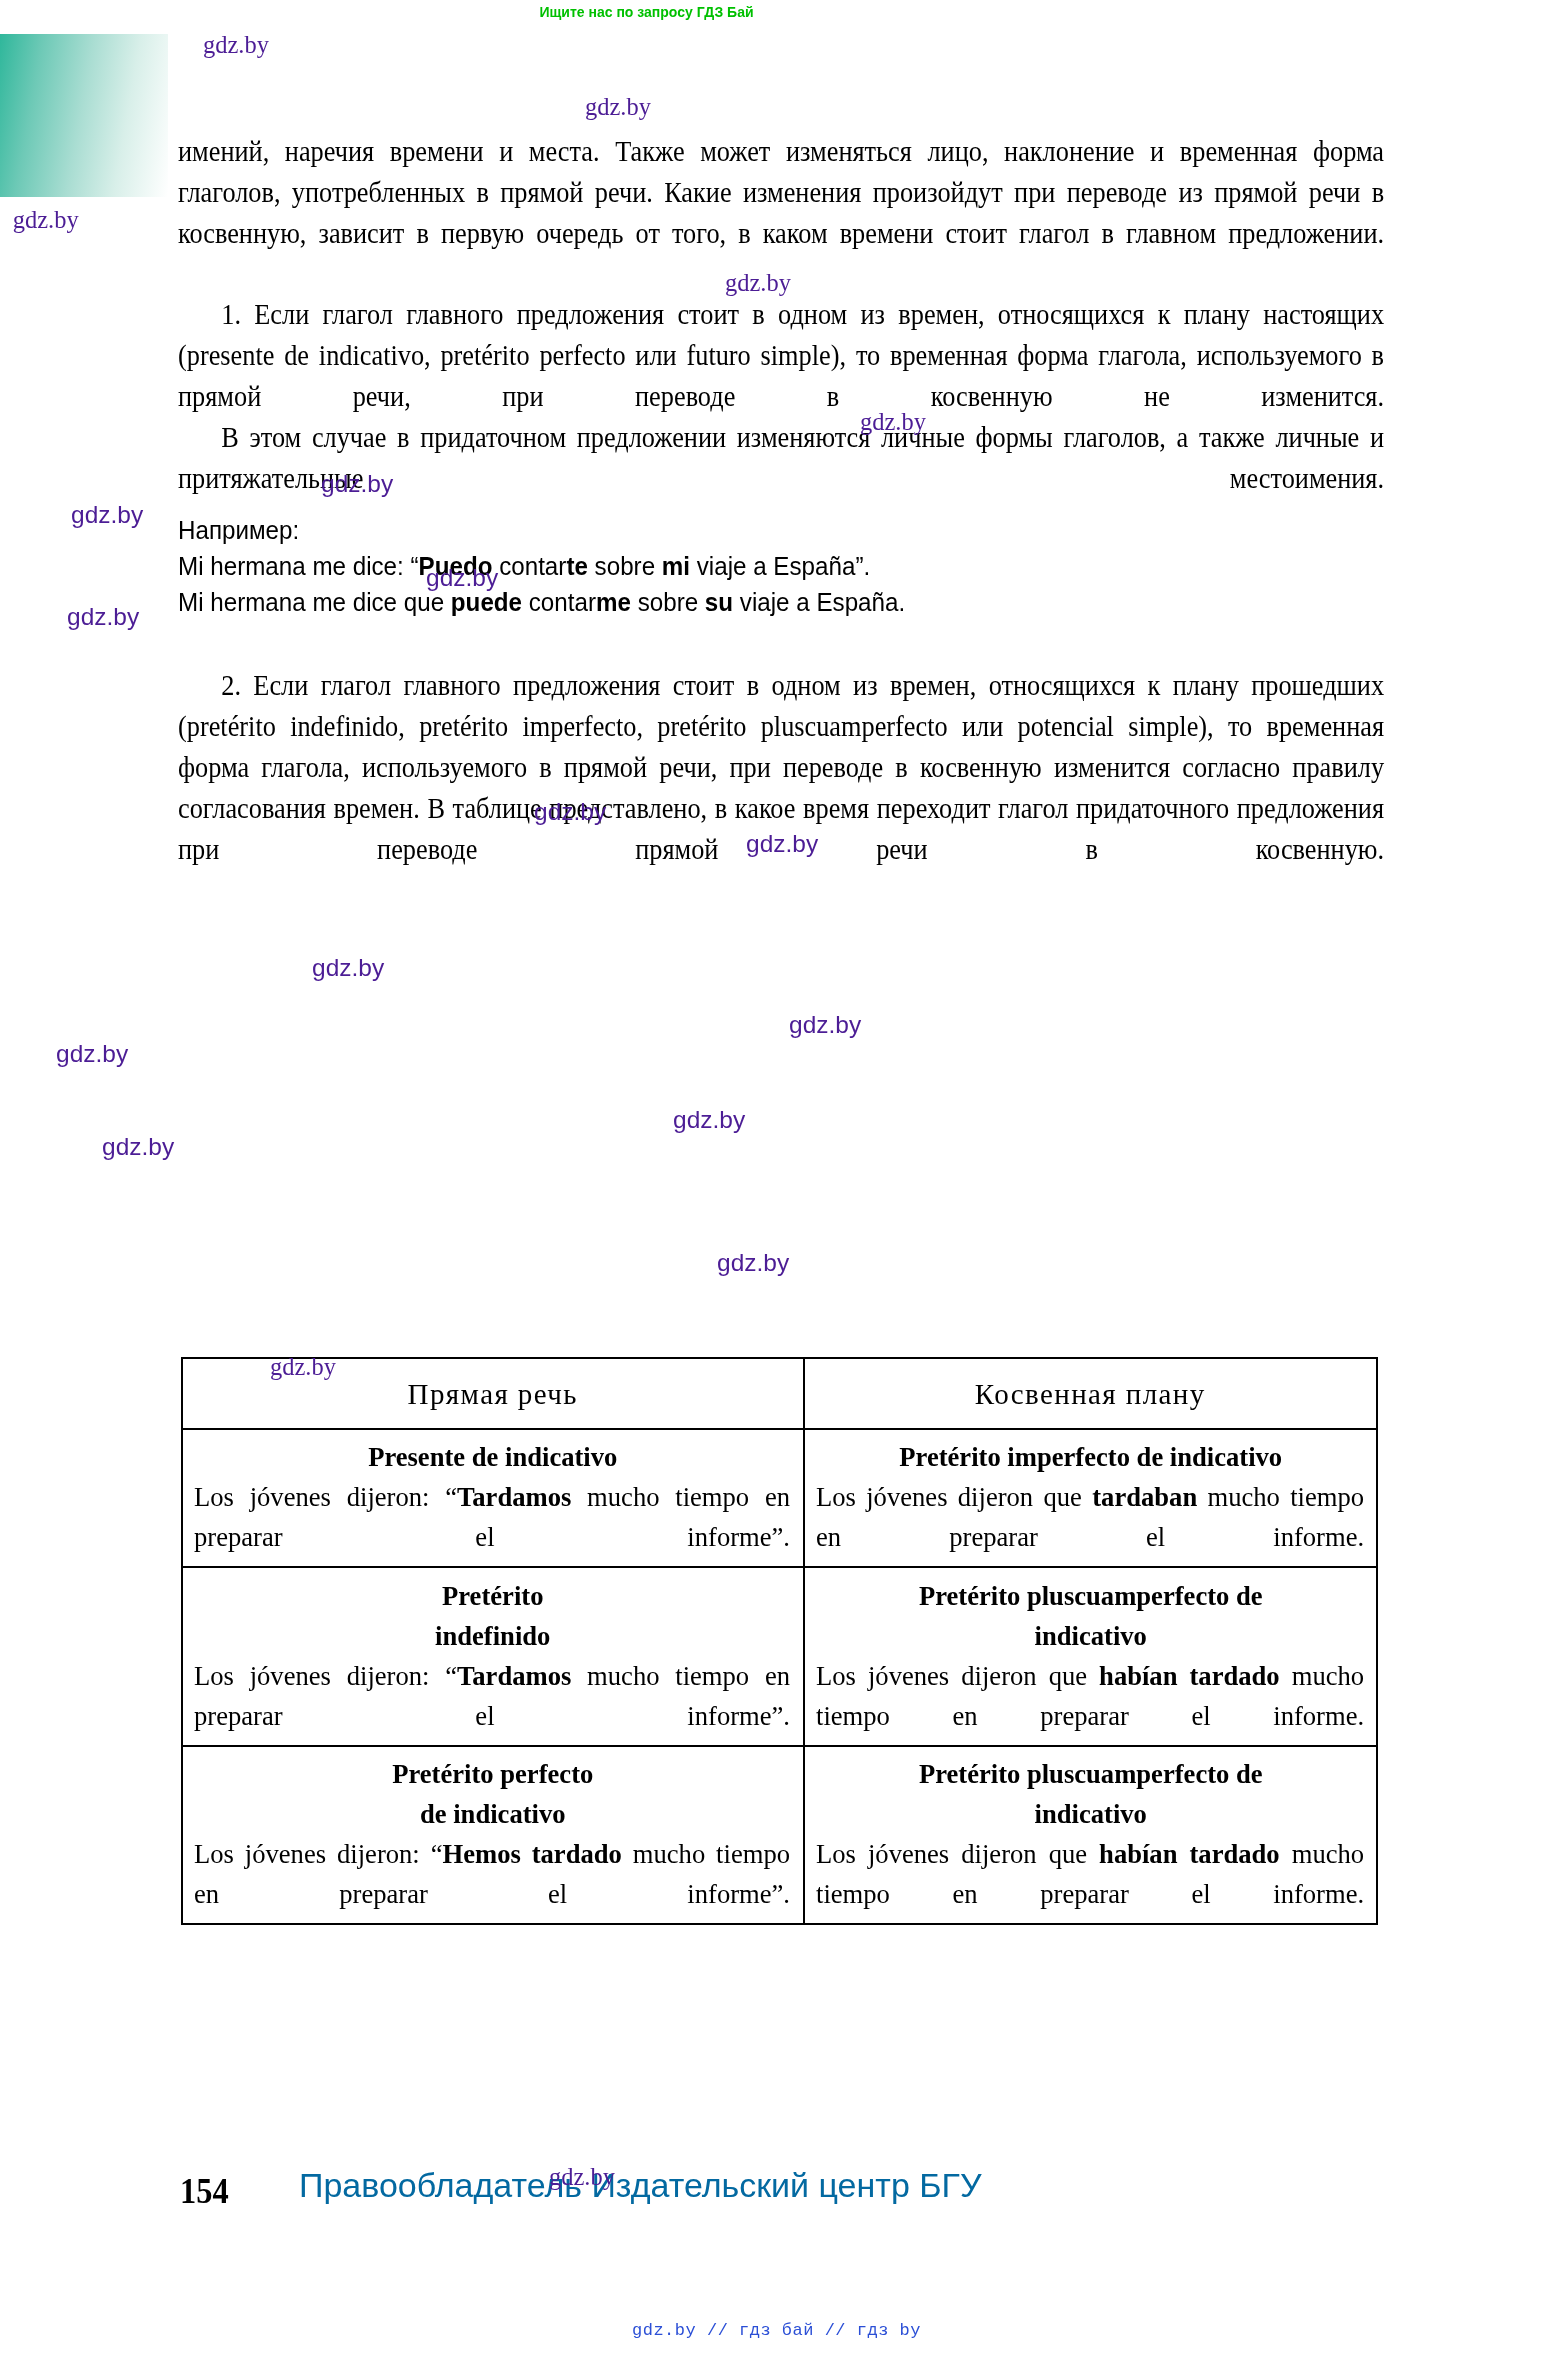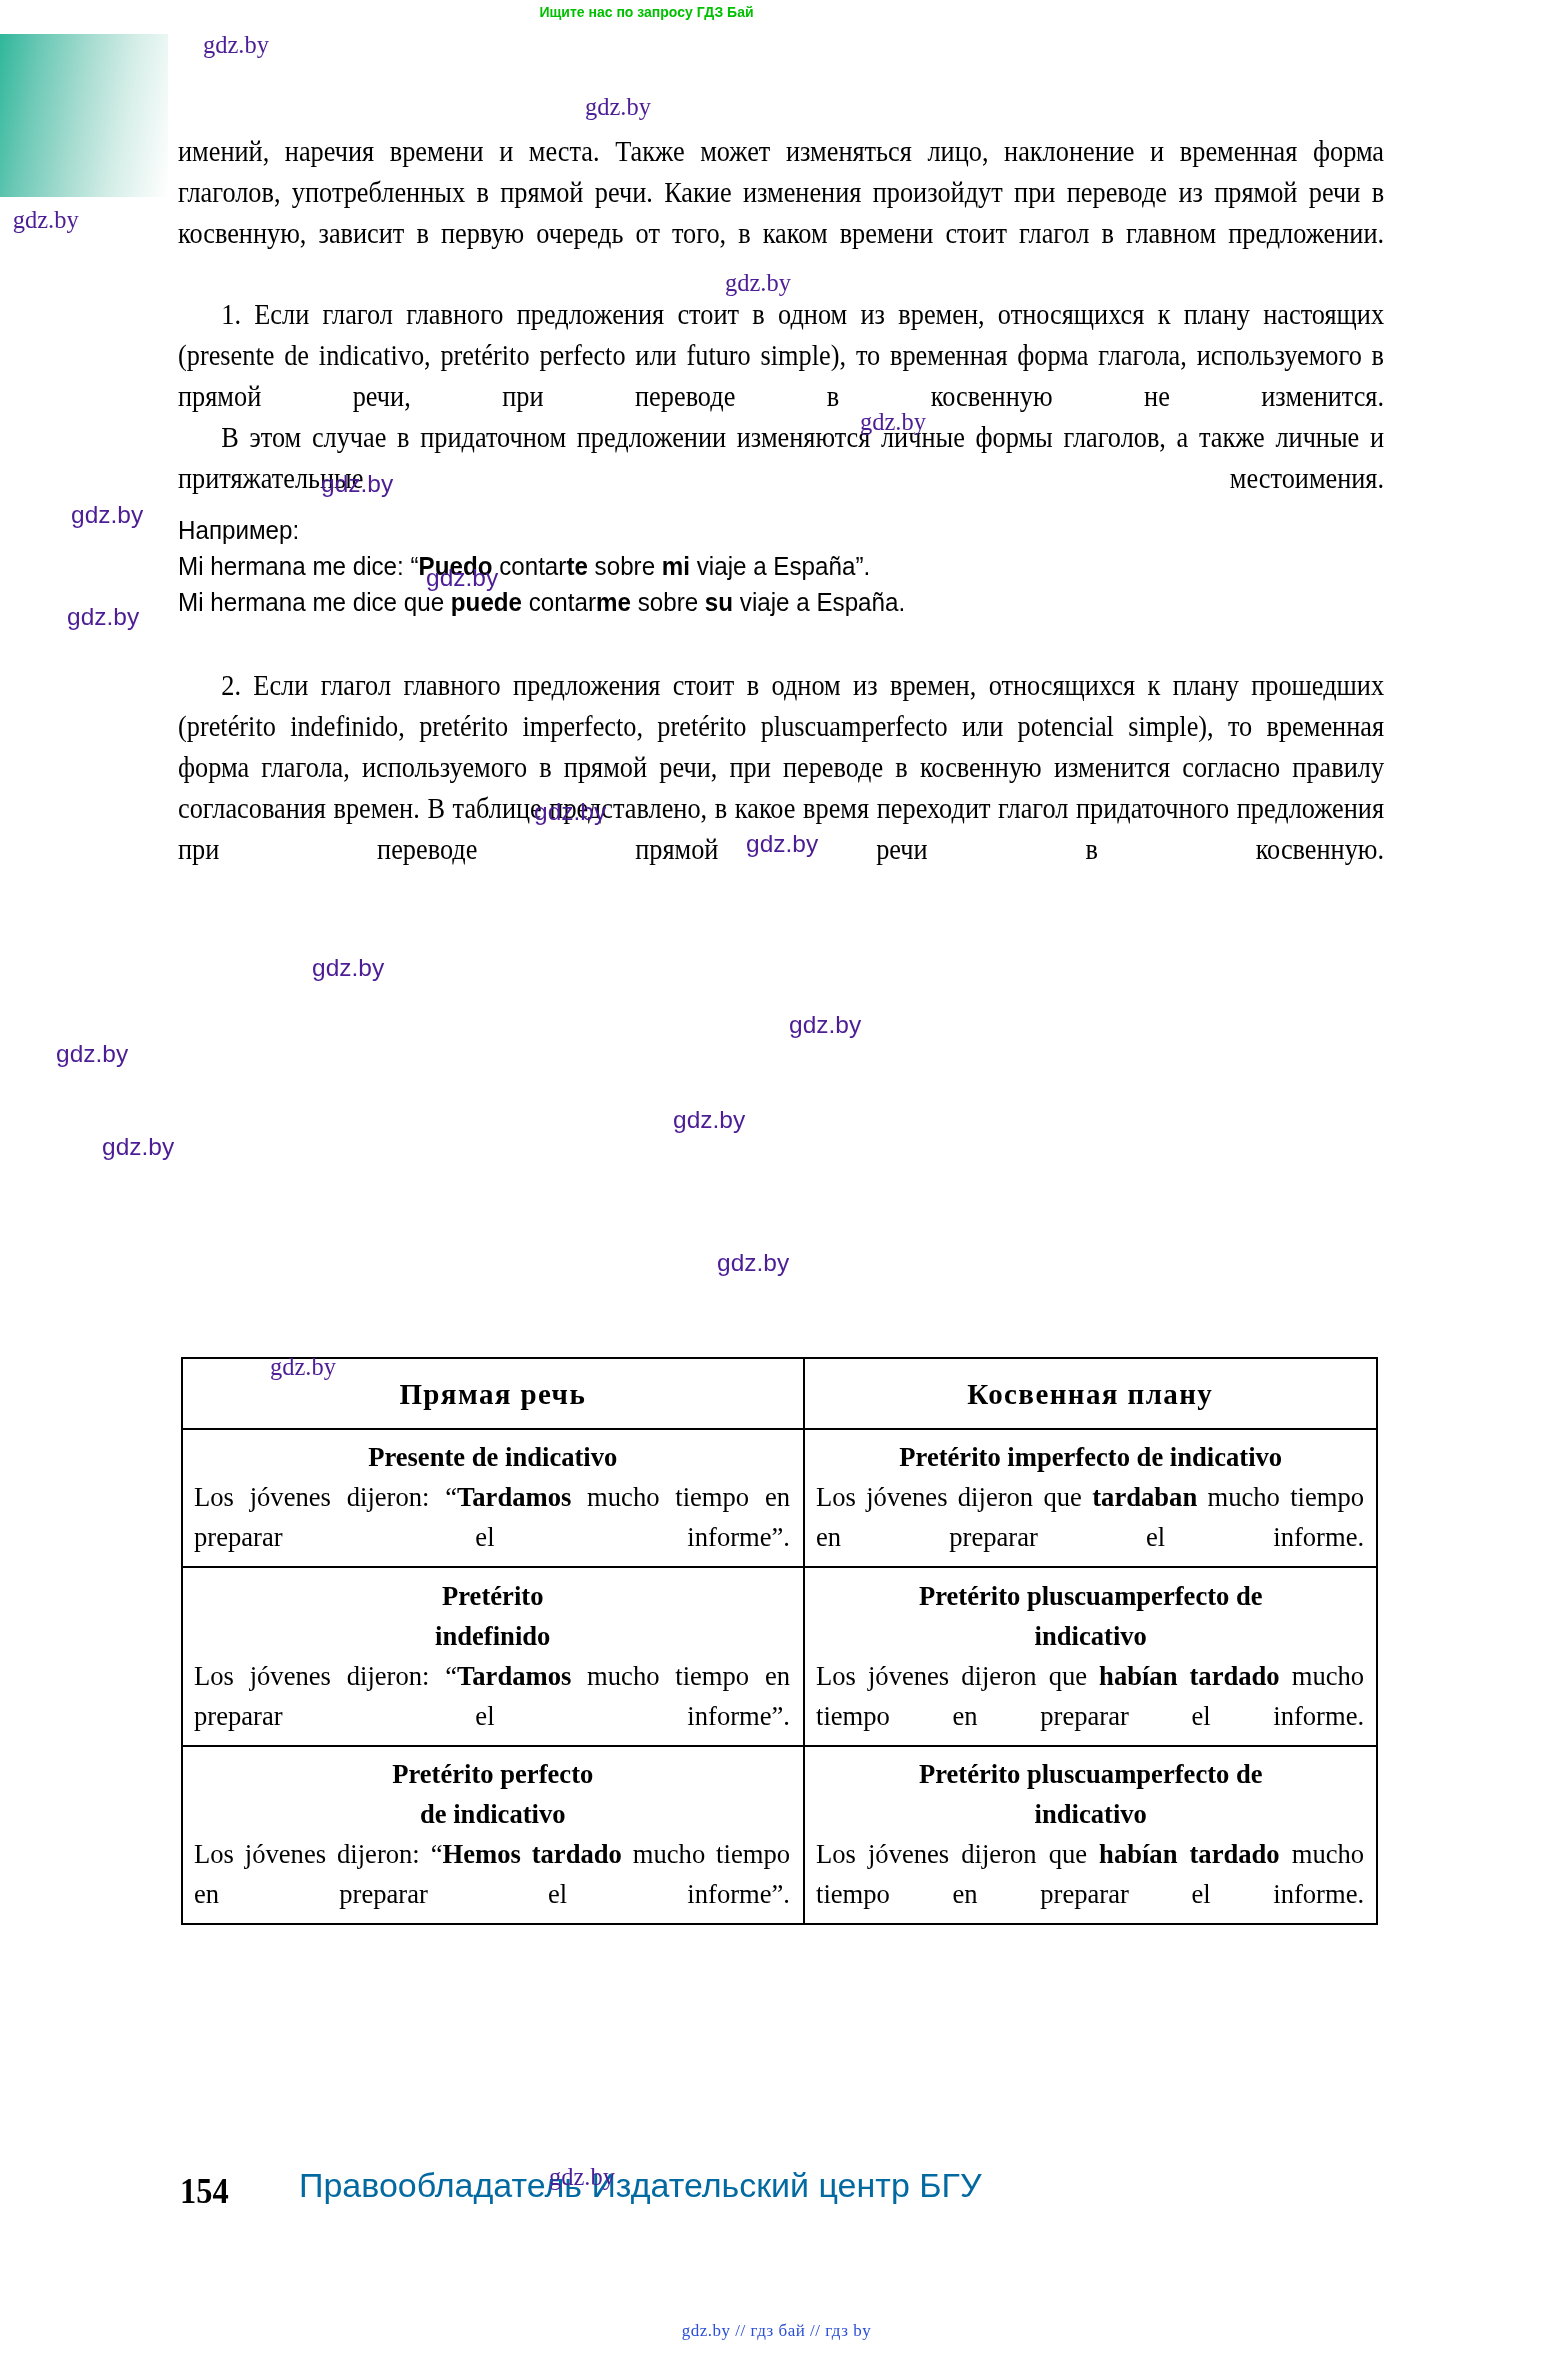--- a/index.html
+++ b/index.html
@@ -89,21 +89,21 @@
     border: 2.7px solid #000000;
     vertical-align: top;
     padding: 7.3px 11px 9px 11px;
     font-family: "Liberation Serif", serif;
     font-size: 28px;
     line-height: 40px;
   }
   #speech-table td.col-left { width: 50%; }
   #speech-table tr.head td {
     text-align: center;
-    font-weight: bold;
+    font-weight: normal;
     font-size: 29px;
     padding-top: 14.5px;
     padding-bottom: 14.5px;
     letter-spacing: 1.4px;
   }
   .cell-title {
     display: block;
     text-align: center;
     font-weight: bold;
     transform: scaleX(0.95);
@@ -139,21 +139,21 @@
     font-size: 34px;
     color: #0369a1;
     white-space: nowrap;
   }
   #bottom-links {
     position: absolute;
     left: 0;
     top: 2321px;
     width: 1553px;
     text-align: center;
-    font-family: Liberation Serif, serif;
+    font-family: Liberation Mono, monospace;
     font-size: 17px;
     color: #2b4fd6;
     letter-spacing: 0.5px;
   }
 
   
   .wm {
     position: absolute;
     font-family: "Liberation Sans", sans-serif;
     color: #4c1d95;

